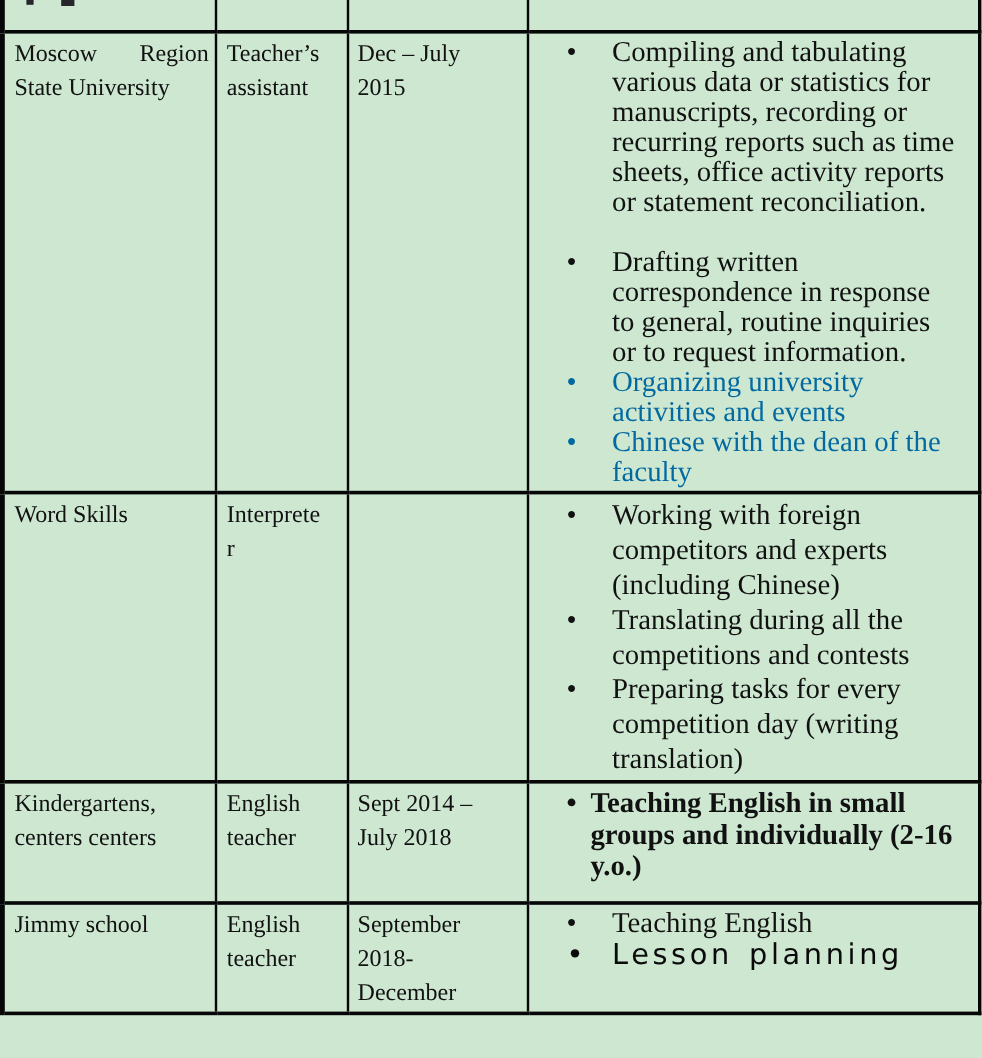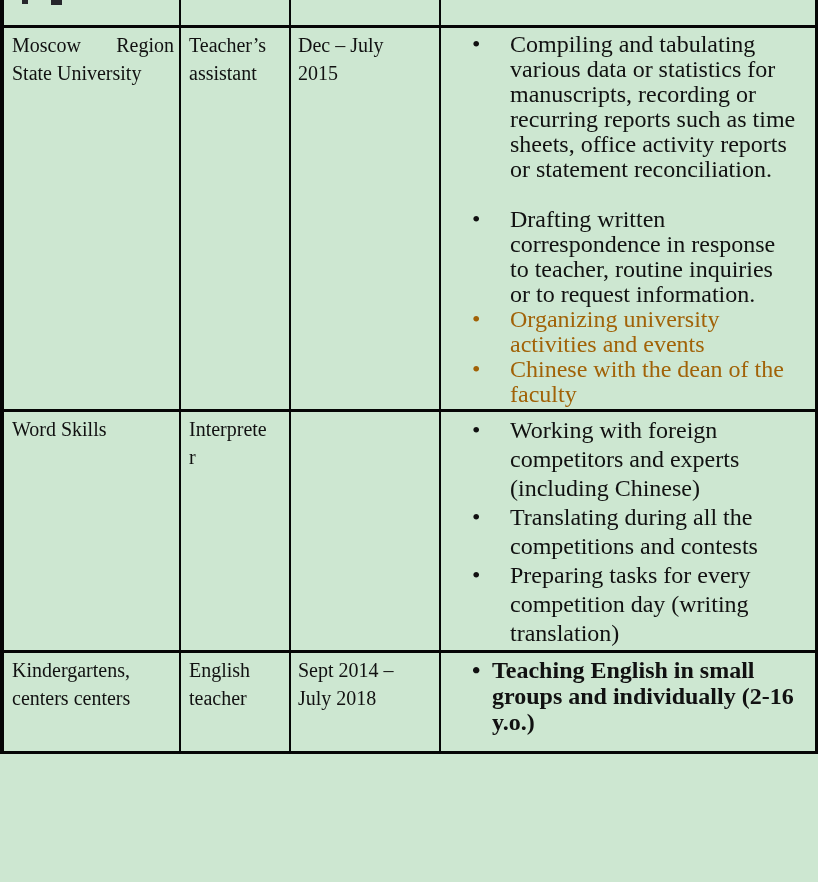--- a/index.html
+++ b/index.html
@@ -39,21 +39,21 @@
     position:relative;padding-left:61px;
     font-size:24px;line-height:25px;
   }
   ul.duties li::before{
     content:"\2022";
     position:absolute;left:23px;top:0;
   }
   ul.lh-lg li{line-height:29px;}
   ul.indent-sm li{padding-left:43px;line-height:26px;font-weight:bold;}
   li.gap{margin-top:25px;}
-  li.muted{color:#a16207;}
+  li.muted{color:#0369a1;}
   li.sans{
     font-family:"DejaVu Sans","Liberation Sans",sans-serif;
     font-size:20px;letter-spacing:3px;word-spacing:3px;
     line-height:27px;color:#0a0a0a;
   }
   li.big-bullet::before{font-size:24px;top:-2px;}
   li.no-bullet::before{content:none;}
   .frag{position:absolute;background:#26262b;z-index:2;}
   .frag1{left:22px;top:0;width:6px;height:4px;}
   .frag2{left:51px;top:0;width:11px;height:5px;}
@@ -80,21 +80,21 @@
     <td class="c4"></td>
   </tr>
 
   <tr class="r1">
     <td class="c1 justify">Moscow Region State University</td>
     <td class="c2">Teacher’s assistant</td>
     <td class="c3">Dec – July 2015</td>
     <td class="c4">
       <ul class="duties">
         <li>Compiling and tabulating various data or statistics for manuscripts, recording or recurring reports such as time sheets, office activity reports or statement reconciliation.</li>
-        <li class="gap">Drafting written correspondence in response to teacher, routine inquiries or to request information.</li>
+        <li class="gap">Drafting written correspondence in response to general, routine inquiries or to request information.</li>
         <li class="muted">Organizing university activities and events</li>
         <li class="muted">Chinese with the dean of the faculty</li>
       </ul>
     </td>
   </tr>
 
   <tr class="r2">
     <td class="c1">Word Skills</td>
     <td class="c2 breakword">Interpreter</td>
     <td class="c3"></td>
@@ -112,14 +112,25 @@
     <td class="c2">English teacher</td>
     <td class="c3">Sept 2014 – July 2018</td>
     <td class="c4">
       <ul class="duties indent-sm">
         <li>Teaching English in small groups and individually (2-16 y.o.)</li>
       </ul>
     </td>
   </tr>
 
 
+  <tr class="r5">
+    <td class="c1">Jimmy school</td>
+    <td class="c2">English teacher</td>
+    <td class="c3">September 2018-December</td>
+    <td class="c4">
+      <ul class="duties">
+        <li>Teaching English</li>
+        <li class="sans no-bullet">Lesson planning</li>
+      </ul>
+    </td>
+  </tr>
 </tbody>
   </table>
 
 </body></html>

